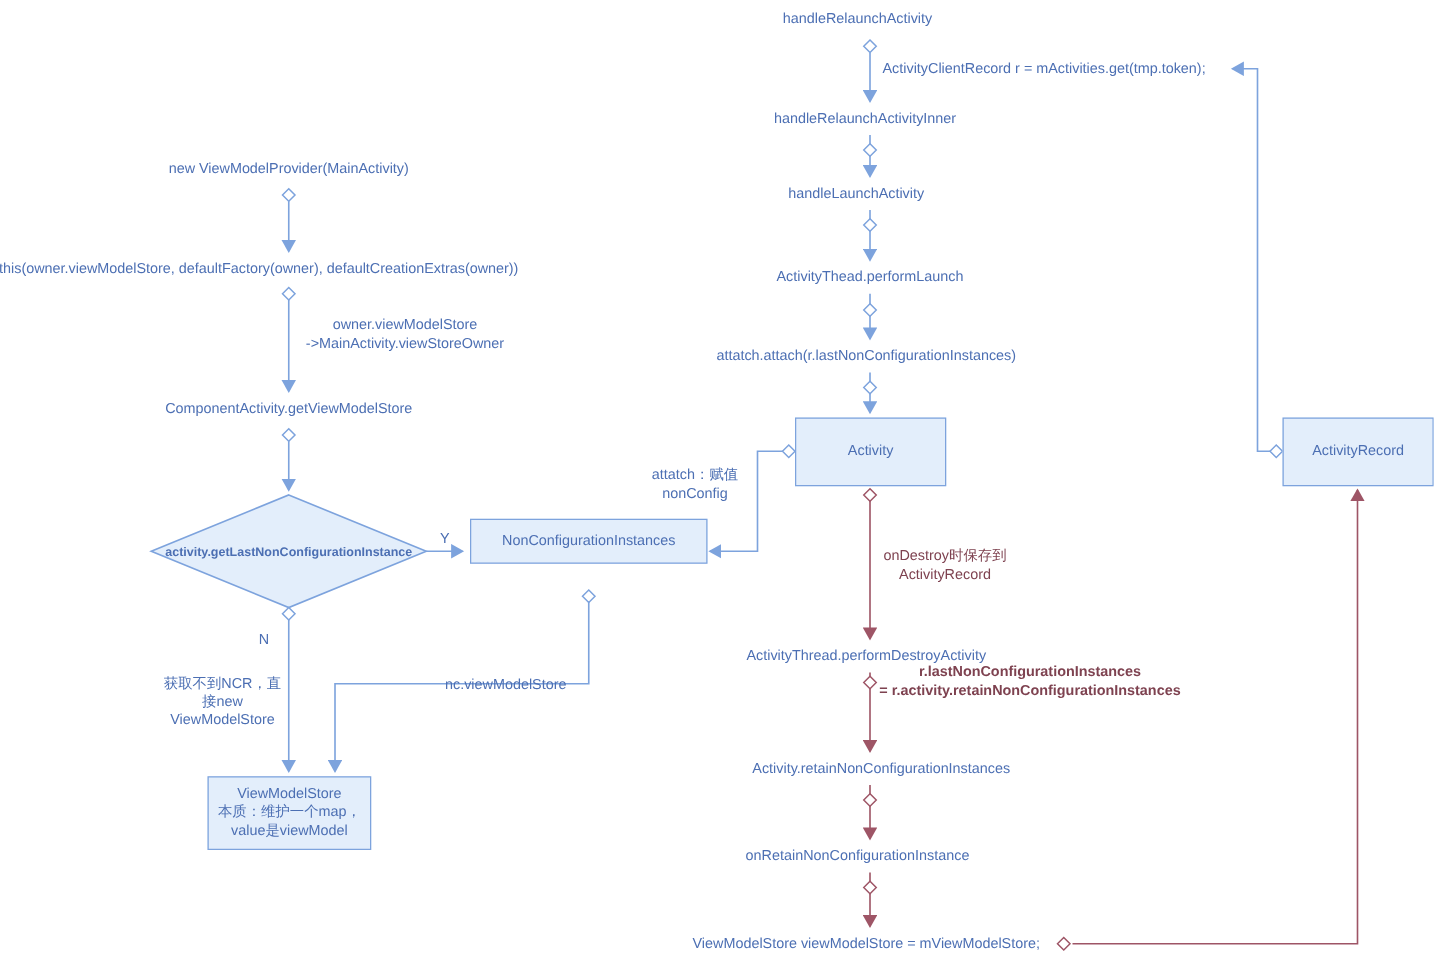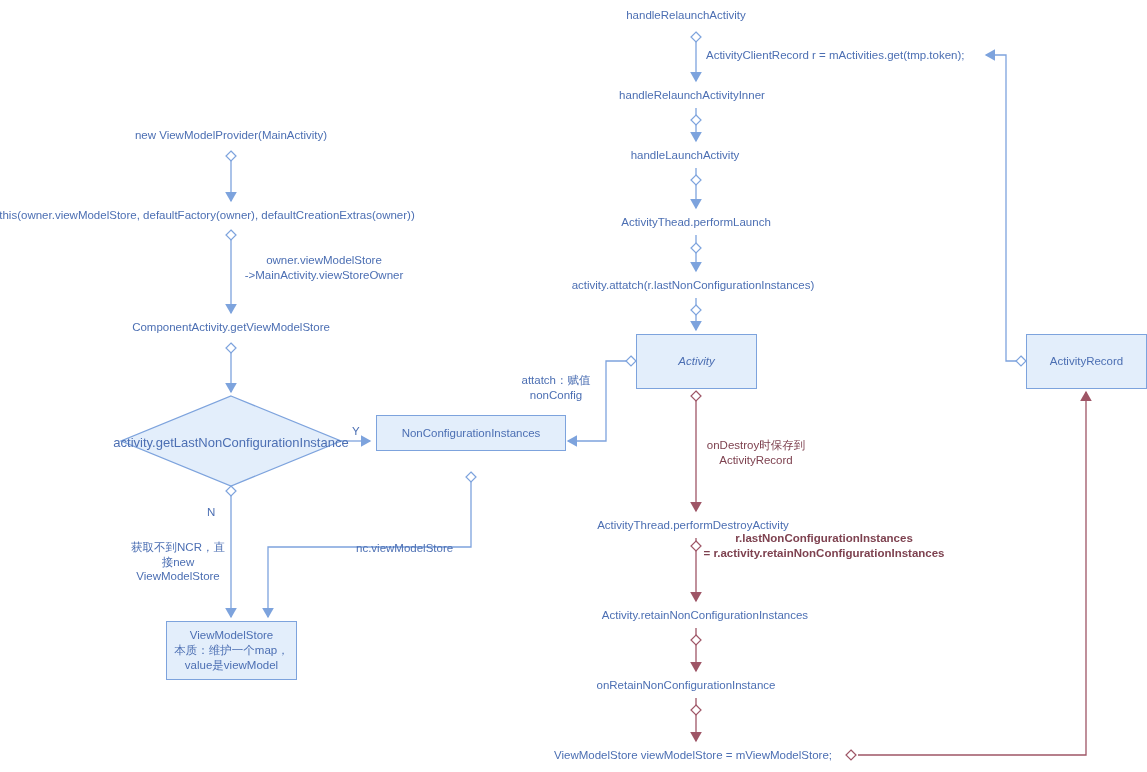--- a/index.html
+++ b/index.html
@@ -42,25 +42,26 @@
     font-size: 11.5px;
     display: flex;
     align-items: center;
     justify-content: center;
     text-align: center;
     line-height: 1.3;
     white-space: pre;
   }
   .diamond-label {
     position: absolute;
-    font-size: 13px;
+    font-size: 10px;
     color: #4c6fb3;
     transform: translate(-50%, -50%);
     white-space: pre;
     text-align: center;
+    font-weight: bold;
   }
 </style>
 </head>
 <body>
 
 <div id="canvas">
 
   <svg id="wires" viewBox="0 0 1147 772">
     <defs>
       <marker id="arrowBlue" markerWidth="9" markerHeight="9" refX="7" refY="4.5" orient="auto">
@@ -151,23 +152,23 @@
 
   <div class="node" style="left:166px; top:621px; width:131px; height:59px;">ViewModelStore
 本质：维护一个map，
 value是viewModel</div>
 
   <div class="lbl c" style="left:686px; top:8px;">handleRelaunchActivity</div>
   <div class="lbl l" style="left:706px; top:48px;">ActivityClientRecord r = mActivities.get(tmp.token);</div>
   <div class="lbl c" style="left:684px; top:88px;padding-left:16px;">handleRelaunchActivityInner</div>
   <div class="lbl c" style="left:685px; top:148px;">handleLaunchActivity</div>
   <div class="lbl c" style="left:696px; top:215px;">ActivityThead.performLaunch</div>
-  <div class="lbl c" style="left:693px; top:278px;">activity.attatch(r.lastNonConfigurationInstances)</div>
+  <div class="lbl c" style="left:693px; top:278px;">attatch.attach(r.lastNonConfigurationInstances)</div>
 
-  <div class="node" style="left:636px; top:334px; width:121px; height:55px;font-style:italic;">Activity</div>
+  <div class="node" style="left:636px; top:334px; width:121px; height:55px;">Activity</div>
 
   <div class="lbl c" style="left:556px; top:373px;">attatch：赋值
 nonConfig</div>
   <div class="lbl c red" style="left:756px; top:438px;">onDestroy时保存到
 ActivityRecord</div>
 
   <div class="lbl c" style="left:693px; top:518px;">ActivityThread.performDestroyActivity</div>
   <div class="lbl c red" style="left:824px; top:531px;font-weight:bold;">r.lastNonConfigurationInstances
 = r.activity.retainNonConfigurationInstances</div>
   <div class="lbl c" style="left:705px; top:608px;">Activity.retainNonConfigurationInstances</div>

